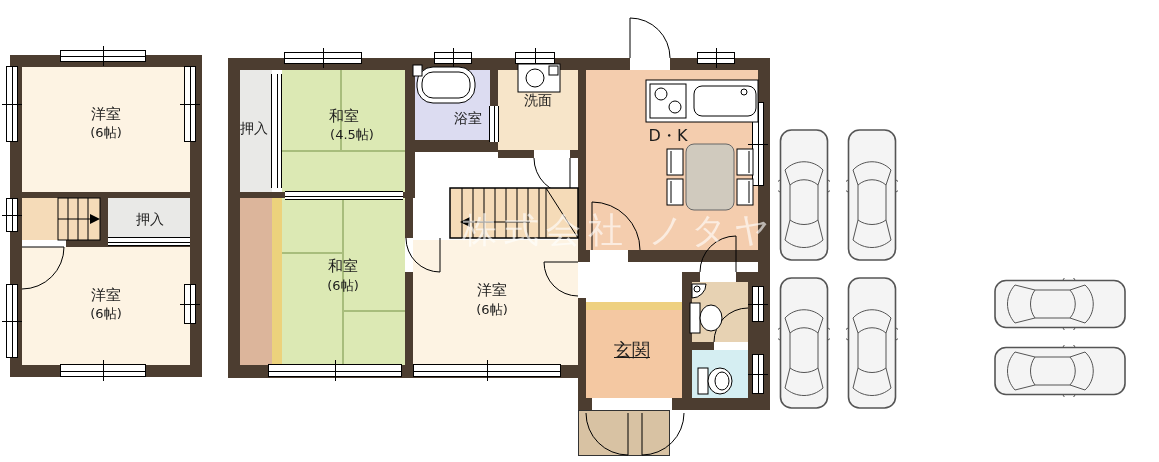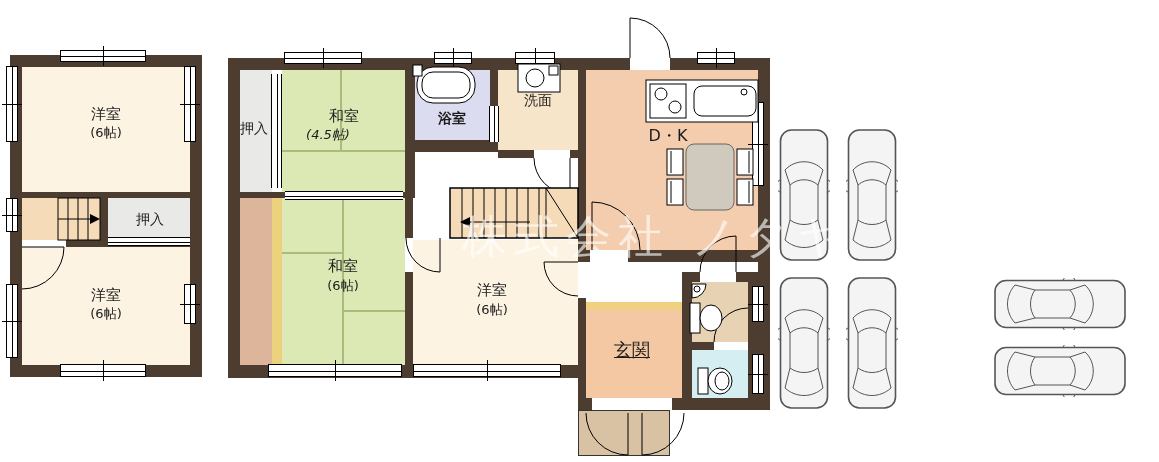--- a/index.html
+++ b/index.html
@@ -17,21 +17,21 @@
   .win-v::after{content:"";position:absolute;top:50%;left:-5px;right:-5px;height:1px;background:#000;}
   .slider-h{position:absolute;background:#fff;border-top:1px solid #000;border-bottom:1px solid #000;box-sizing:border-box;z-index:4;}
   .slider-h::before{content:"";position:absolute;left:0;right:0;top:50%;height:1px;background:#000;}
   .slider-v{position:absolute;background:#fff;border-left:1px solid #000;border-right:1px solid #000;box-sizing:border-box;z-index:4;}
   .slider-v::before{content:"";position:absolute;top:0;bottom:0;left:50%;width:1px;background:#000;}
   .lbl{position:absolute;transform:translate(-50%,-50%);color:#1c1c1c;text-align:center;
        white-space:nowrap;line-height:1;z-index:6;}
   .fs15{font-size:15px;} .fs13{font-size:13px;} .fs14{font-size:14px;}
   .fs16{font-size:16px;} .fs18{font-size:18px;}
   #overlay{position:absolute;left:0;top:0;z-index:5;pointer-events:none;}
-  #watermark{position:absolute;left:462px;top:207px;font-size:45px;letter-spacing:7px;
+  #watermark{position:absolute;left:462px;top:207px;font-size:35px;letter-spacing:7px;
              color:rgba(255,255,255,0.62);z-index:10;white-space:nowrap;}
   .porch{position:absolute;background:#d8c2a3;border:1px solid #333;box-sizing:border-box;z-index:2;}
 </style>
 </head>
 <body>
 
 <div id="canvas">
 
   <div class="wall" style="left:10px;top:55px;width:192px;height:12px;"></div>
   <div class="wall" style="left:10px;top:365px;width:192px;height:12px;"></div>
@@ -223,22 +223,22 @@
   </svg>
 
   <div class="lbl fs15" style="left:106px;top:114px;">洋室</div>
   <div class="lbl fs13" style="left:106px;top:132px;">(6帖)</div>
   <div class="lbl fs14" style="left:150px;top:219px;">押入</div>
   <div class="lbl fs15" style="left:106px;top:295px;">洋室</div>
   <div class="lbl fs13" style="left:106px;top:313px;">(6帖)</div>
 
   <div class="lbl fs14" style="left:254px;top:128px;">押入</div>
   <div class="lbl fs15" style="left:344px;top:116px;">和室</div>
-  <div class="lbl fs13" style="left:328px;top:134px;font-style:italic;">(4.5帖)</div>
-  <div class="lbl fs14" style="left:452px;top:118px;font-weight:bold;">浴室</div>
+  <div class="lbl fs13" style="left:352px;top:134px;">(4.5帖)</div>
+  <div class="lbl fs14" style="left:468px;top:118px;">浴室</div>
   <div class="lbl fs14" style="left:538px;top:100px;">洗面</div>
   <div class="lbl fs16" style="left:668px;top:136px;">D・K</div>
   <div class="lbl fs15" style="left:343px;top:266px;">和室</div>
   <div class="lbl fs13" style="left:343px;top:285px;">(6帖)</div>
   <div class="lbl fs15" style="left:492px;top:290px;">洋室</div>
   <div class="lbl fs13" style="left:492px;top:309px;">(6帖)</div>
   <div class="lbl fs18" style="left:632px;top:350px;text-decoration:underline;">玄関</div>
 
   <div id="watermark">株式会社 ノタヤ</div>
 </div>

